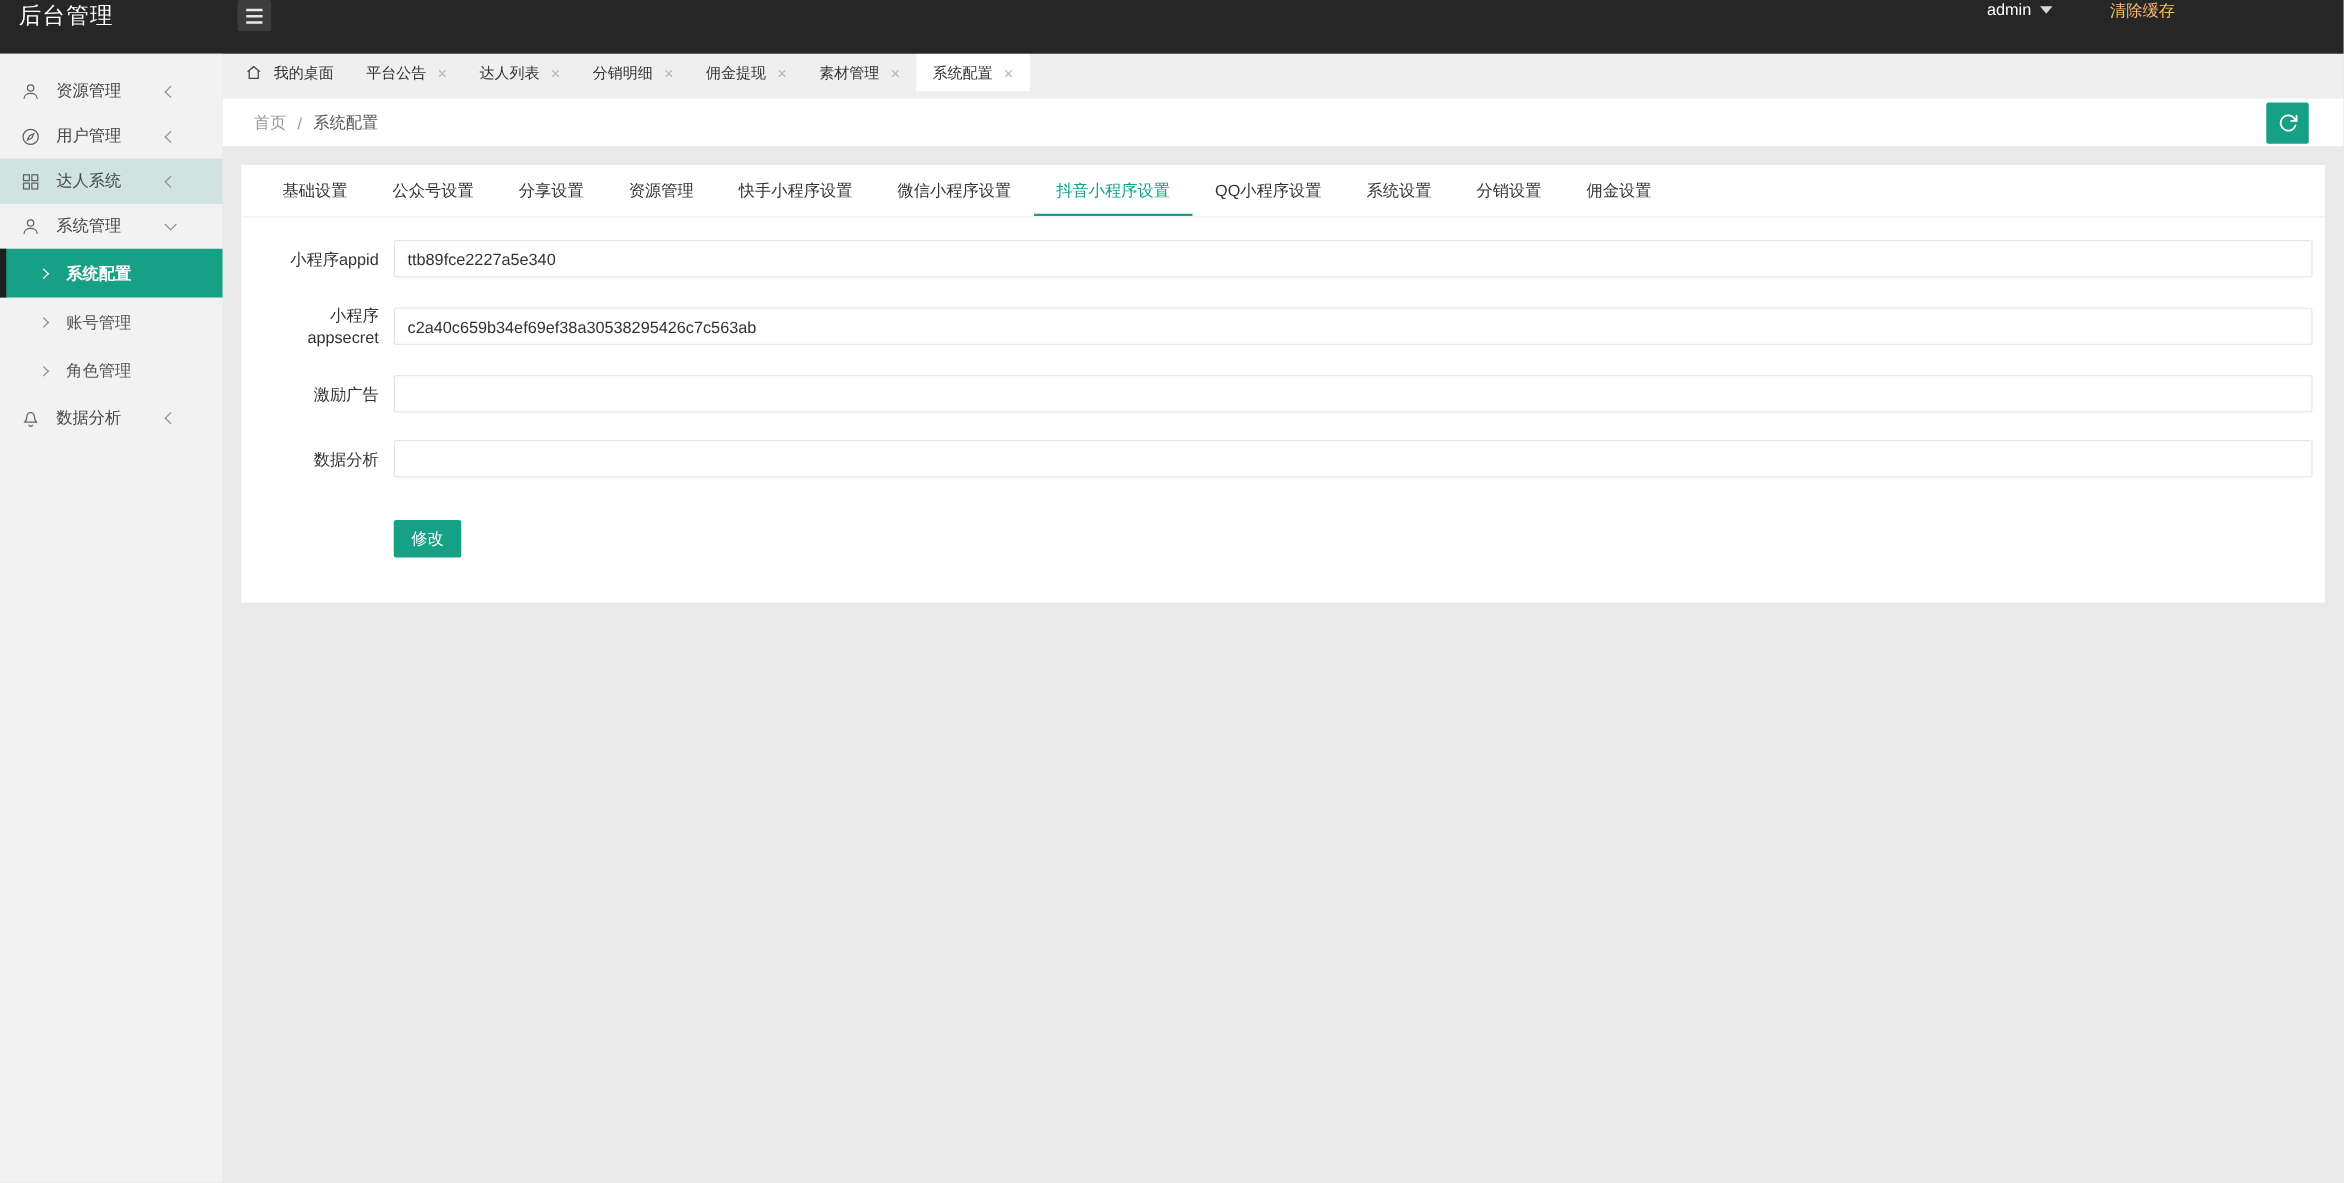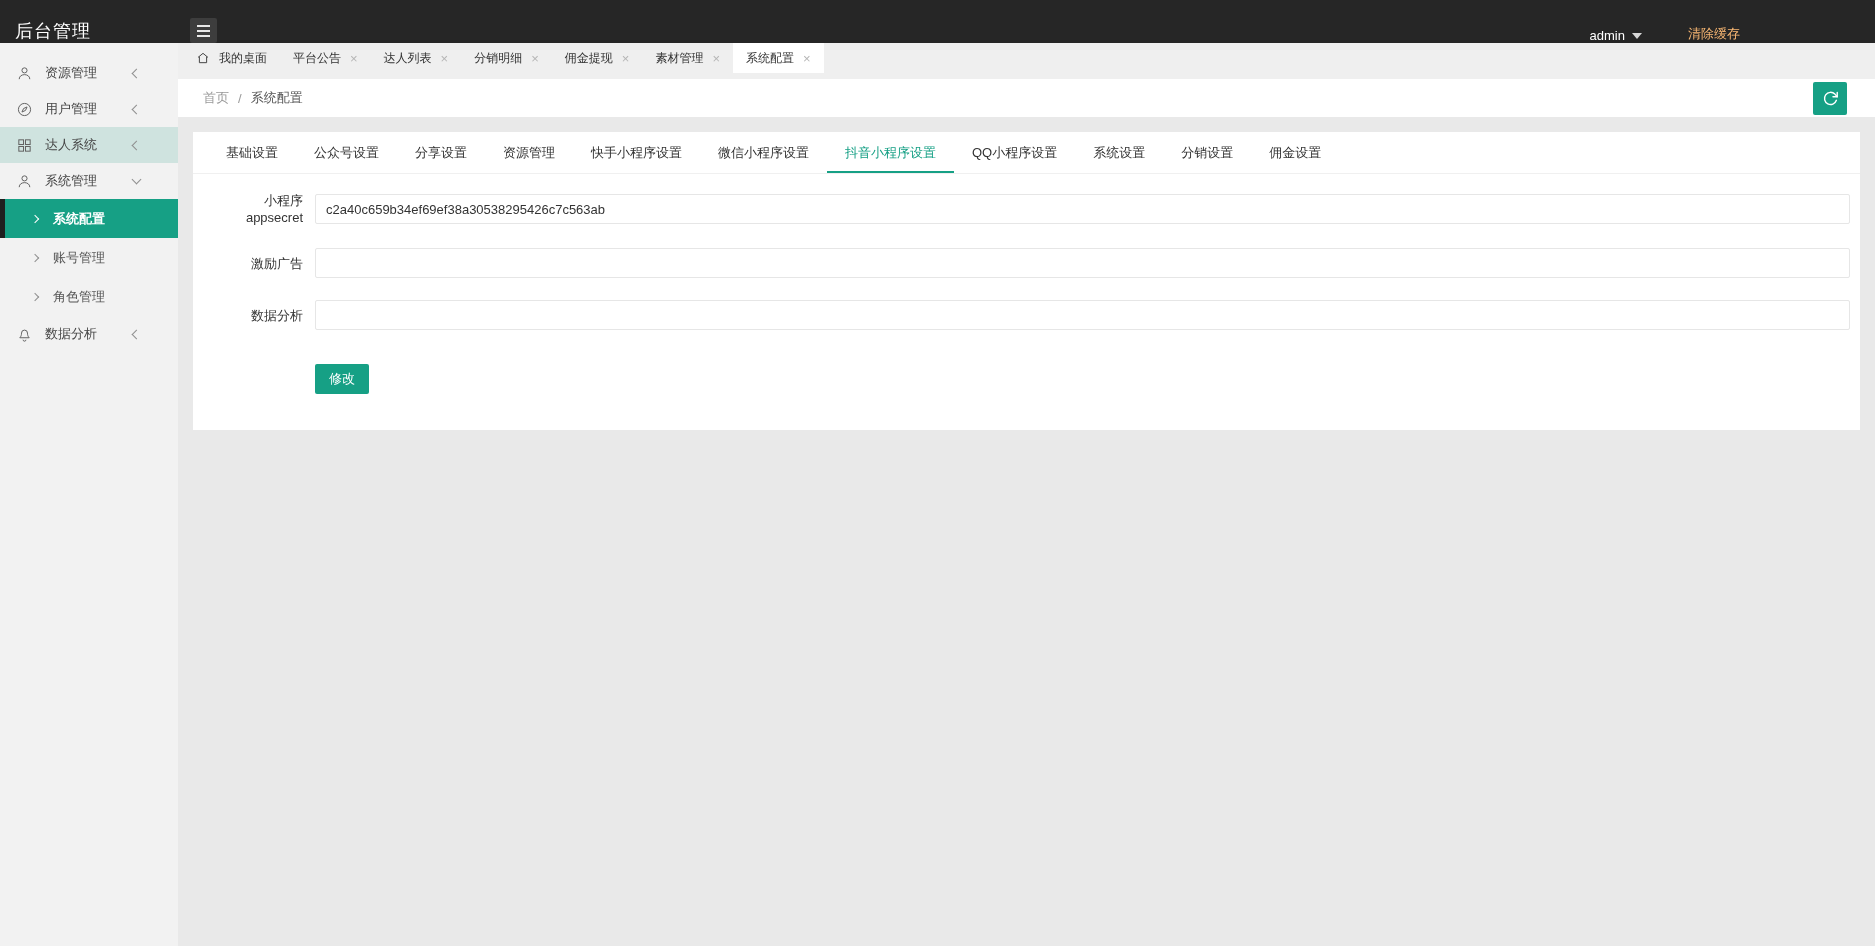--- a/index.html
+++ b/index.html
@@ -1,18 +1,18 @@
 <!DOCTYPE html>
 <html style="--accent: #16a085; --accent-light: #cfe3df; --header-bg: #262626; --radio-color: #5fb878;"><head>
 <meta charset="utf-8">
 <style>
   *{margin:0;padding:0;box-sizing:border-box}
   html,body{width:1875px;height:946px}
   body{font-family:"Liberation Sans","DejaVu Sans",sans-serif;background:#e9e9e9;overflow:hidden}
-  .header{height:43px;background:var(--header-bg,#262626);display:flex;align-items:flex-end;padding-right:135px}
+  .header{height:43px;background:var(--header-bg,#262626);display:flex;align-items:flex-start;padding-right:135px}
   .brand{width:178px;flex-shrink:0;padding-left:15px;color:#fff;font-size:18px;letter-spacing:1px;white-space:nowrap}
   .burger{width:27px;height:25px;margin-left:12px;background:#3d3d3d;border:none;border-radius:2px;display:flex;align-items:center;justify-content:center;cursor:pointer}
   .burger-ic{display:flex;flex-direction:column;gap:3px}
   .burger-ic i{display:block;width:13px;height:2px;background:#e8e8e8}
   .hspacer{flex:1}
   .user-menu{display:flex;align-items:center;gap:7px;color:#fff;font-size:13px;cursor:pointer}
   .caret{width:0;height:0;border-left:5px solid transparent;border-right:5px solid transparent;border-top:6px solid #d8d8d8}
   .clear-cache{margin-left:46px;color:#fdba74;font-size:13px;cursor:pointer;white-space:nowrap}
   .app-body{display:flex;height:903px}
   .sidebar{width:178px;flex-shrink:0;background:#f2f2f2;padding-top:12px}
@@ -205,20 +205,24 @@
           <div class="stab">微信小程序设置</div>
           <div class="stab active">抖音小程序设置</div>
           <div class="stab">QQ小程序设置</div>
           <div class="stab">系统设置</div>
           <div class="stab">分销设置</div>
           <div class="stab">佣金设置</div>
         </div>
       <div class="form">
         <div>
             <div class="form-row">
+              <label class="form-label">小程序appid</label>
+              <input class="form-input" type="text" value="ttb89fce2227a5e340" style="">
+            </div>
+            <div class="form-row">
               <label class="form-label">小程序appsecret</label>
               <input class="form-input" type="text" value="c2a40c659b34ef69ef38a30538295426c7c563ab" style="">
             </div>
             <div class="form-row">
               <label class="form-label">激励广告</label>
               <input class="form-input" type="text" value="" style="">
             </div>
             <div class="form-row">
               <label class="form-label">数据分析</label>
               <input class="form-input" type="text" value="" style="">

